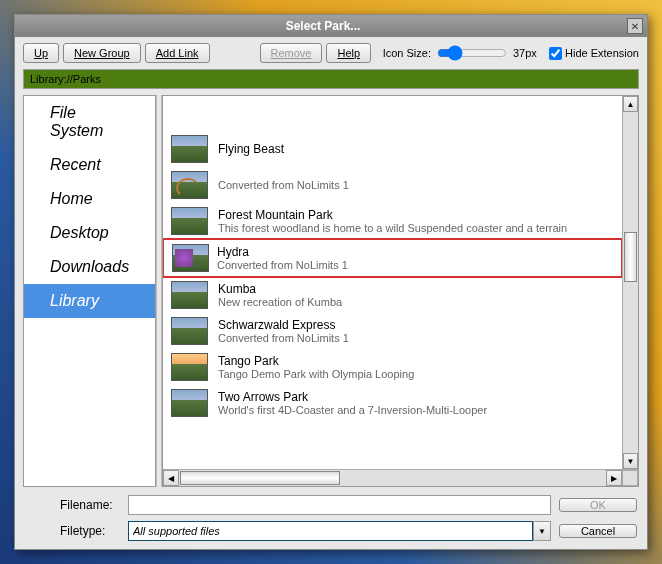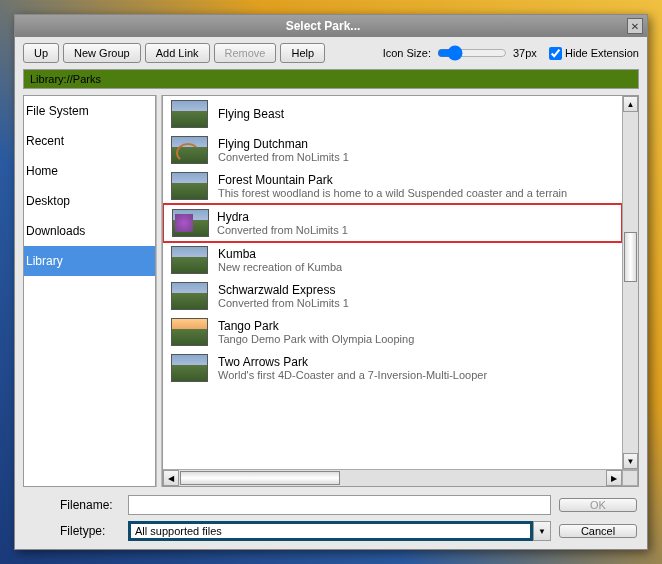--- a/index.html
+++ b/index.html
@@ -2,37 +2,37 @@
 <html><head>
 <meta charset="utf-8">
 <style>
   * { box-sizing: border-box; margin: 0; padding: 0; font-family: Arial, sans-serif; }
   body { width: 662px; height: 564px; background: linear-gradient(45deg, #1a3a7a, #2a5aa0, #e0a020, #f0c040); position: relative; overflow: hidden; }
   .dialog { position: absolute; top: 14px; left: 14px; right: 14px; bottom: 14px; background: #e8e8e8; border: 1px solid #888; box-shadow: 3px 3px 10px rgba(0,0,0,0.5); display: flex; flex-direction: column; }
   .titlebar { height: 22px; background: linear-gradient(#a0a0a0, #808080); display: flex; align-items: center; padding: 11px 4px; color: #fff; font-size: 12px; }
   .titlebar-title { flex: 1; text-align: center; font-weight: bold; }
   .titlebar-close { width: 16px; height: 16px; background: #ccc; border: 1px solid #666; display: flex; align-items: center; justify-content: center; cursor: pointer; color: #333; font-size: 10px; }
   .toolbar { padding: 6px 8px; display: flex; align-items: center; gap: 4px; }
-  .btn { padding: 3px 10px; background: linear-gradient(#fafafa, #e0e0e0); border: 1px solid #888; border-radius: 3px; font-size: 11px; cursor: pointer; }
-  .btn:disabled { color: #999; cursor: default; }
+  .btn { padding: 3px 10px; background: linear-gradient(#fafafa, #e0e0e0); border: 1px solid #888; border-radius: 3px; font-size: 11px; cursor: pointer; text-decoration: underline; }
+  .btn:disabled { color: #999; cursor: default; margin-left: 46px; }
   .toolbar-right { margin-left: auto; display: flex; align-items: center; gap: 6px; font-size: 11px; }
   .slider-lbl { font-size: 11px; }
   .slider { width: 70px; }
   .slider-val { font-size: 11px; min-width: 30px; }
   .cb { display:flex; align-items:center; gap:3px; }
   .path-field { margin: 0 8px 6px 8px; }
   .path-input { width: 100%; padding: 3px 6px; border: 1px solid #999; background: #4d7c0f; font-size: 11px; }
   .main { flex: 1; display: flex; margin: 0 8px; min-height: 0; }
   .sidebar { width: 133px; border: 1px solid #999; background: #fff; overflow-y: auto; }
-  .sidebar-item { padding: 8px 2px; font-size: 12px; cursor: pointer; }
+  .sidebar-item { padding: 8px 26px; font-size: 16px; cursor: pointer; font-style: italic; }
   .sidebar-item.selected { background: #4a90e2; color: #fff; }
   .splitter { width: 6px; background: #e8e8e8; cursor: ew-resize; border-left:1px solid #bbb; border-right:1px solid #bbb; }
   .content-wrap { flex: 1; display: flex; flex-direction: column; border: 1px solid #999; background: #fff; min-width:0; }
   .content { flex: 1; overflow: hidden; display:flex; }
-  .list { flex:1; overflow:hidden; }
+  .list { flex:1; overflow:hidden;margin-top:35px; }
   .list-item { display: flex; align-items: center; padding: 4px 8px; gap: 10px; font-size: 12px; }
   .list-item.highlighted { border: 2px solid #d73030; margin: -1px; position:relative; z-index:2;gap:8px;}
   .thumb { width: 37px; height: 28px; background: linear-gradient(#6a8a4a, #3a5a2a); border: 1px solid #555; flex-shrink: 0; position:relative; overflow:hidden;}
   .thumb::before { content:""; position:absolute; top:0;left:0;right:0; height:10px; background:linear-gradient(#8ac,#abd);}
   .thumb.t2::after { content:""; position:absolute; left:4px; top:6px; width:20px; height:16px; border:2px solid #b73; border-radius:50%; border-bottom-color:transparent; border-right-color:transparent;}
   .thumb.t4::after { content:""; position:absolute; left:2px; top:4px; width:18px; height:18px; background:radial-gradient(#a5c, #748);}
   .thumb.t7::before { background:linear-gradient(#fc8,#ea6);}
   .item-text { display: flex; flex-direction: column; min-width:0;}
   .item-title { font-size: 12px; color: #000; white-space:nowrap; overflow:hidden; text-overflow:ellipsis;}
   .item-desc { font-size: 11px; color: #666; white-space:nowrap; overflow:hidden; text-overflow:ellipsis;}
@@ -44,21 +44,21 @@
   .hscroll-sizer { width:16px; height:16px; background:#e0e0e0; border:1px solid #aaa;}
   .hscroll { flex:1; background:#e0e0e0; display:flex;}
   .hscroll .arrow { width:16px; background:linear-gradient(#f5f5f5,#ddd); border:1px solid #999; display:flex;align-items:center;justify-content:center;font-size:8px;cursor:pointer;}
   .hscroll .track { flex:1; position:relative;}
   .hscroll .thumb-s { position:absolute; left:1px; top:1px; bottom:1px; width:160px; background:linear-gradient(#ddd,#fff,#ddd); border:1px solid #888;}
   .footer { padding: 8px 10px; display: flex; flex-direction: column; gap: 6px; }
   .footer-row { display: flex; align-items: center; gap: 8px; }
   .footer-lbl { width: 60px; font-size: 12px; margin-left: 35px; }
   .footer-input { flex: 1; padding: 2px 4px; border: 1px solid #999; background: #fff; font-size: 11px; height:20px; }
   .footer-select { flex: 1; display:flex; }
-  .footer-select input { flex:1; padding: 2px 4px; border:3px solid #0c4a6e; background:#fff; font-size:11px; height:20px; }
+  .footer-select input { flex:1; padding: 2px 4px; border:1px solid #0c4a6e; background:#fff; font-size:11px; height:20px;font-style:italic; }
   .footer-select .dd { width:18px; height:20px; border:1px solid #999; background:linear-gradient(#f5f5f5,#ddd); display:flex;align-items:center;justify-content:center; font-size:8px; cursor:pointer;}
   .footer-btn { width: 78px; padding: 0 0; text-align:center; background: linear-gradient(#fafafa, #e0e0e0); border: 1px solid #888; border-radius: 3px; font-size: 11px; cursor:pointer;}
   .footer-btn.disabled { color:#999; }
 </style>
 </head>
 <body>
 
 <div class="dialog">
 
   <div class="titlebar">
@@ -104,21 +104,20 @@
         <div class="list" id="park-list">
             <div class="list-item">
               <div class="thumb t1"></div>
               <div class="item-text">
                 <div class="item-title">Flying Beast</div>
               </div>
             </div>
             <div class="list-item">
               <div class="thumb t2"></div>
               <div class="item-text">
-                <div class="item-title">Flying Dutchman</div>
                 <div class="item-desc">Converted from NoLimits 1</div>
               </div>
             </div>
             <div class="list-item">
               <div class="thumb t3"></div>
               <div class="item-text">
                 <div class="item-title">Forest Mountain Park</div>
                 <div class="item-desc">This forest woodland is home to a wild Suspended coaster and a terrain</div>
               </div>
             </div>

